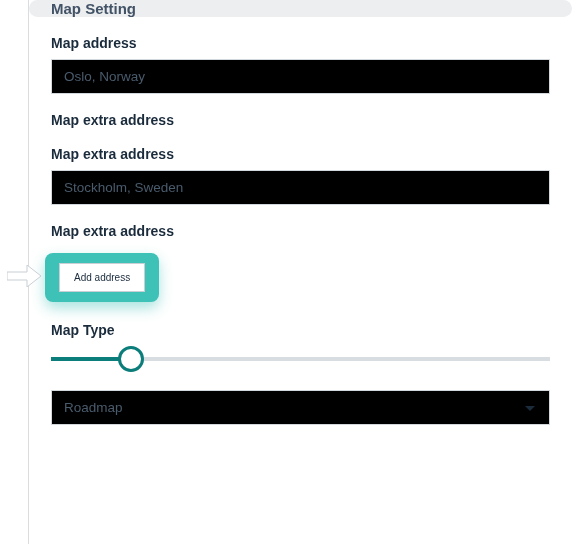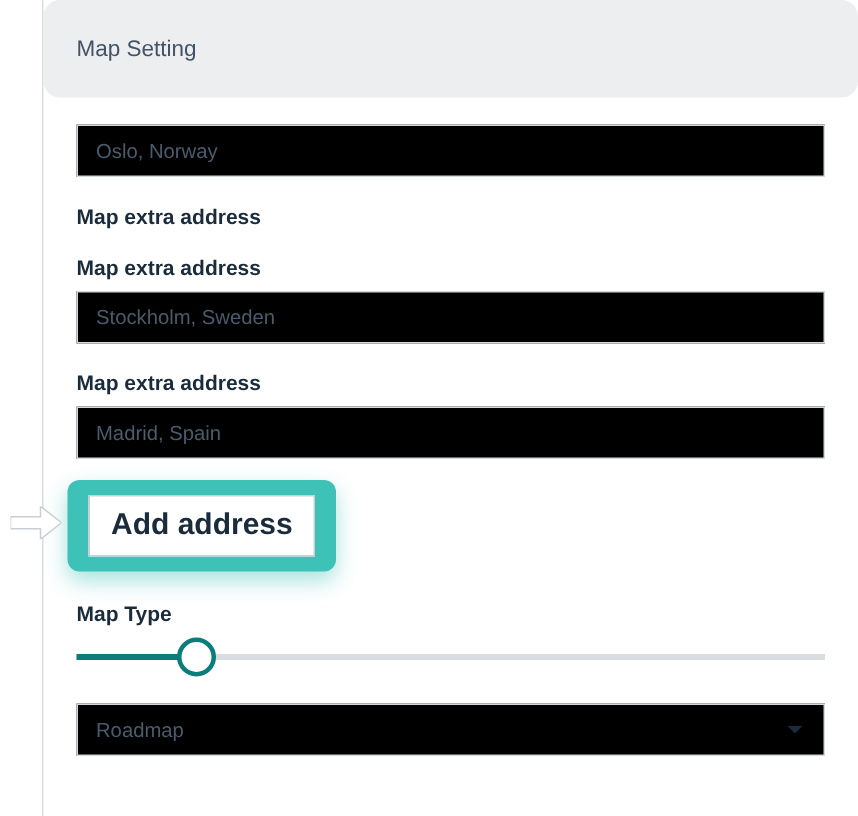--- a/index.html
+++ b/index.html
@@ -13,23 +13,23 @@
     height: 544px;
     overflow: hidden;
   }
   .panel {
     border-left: 1px solid #d9dde0;
     margin-left: 28px;
     height: 100%;
   }
   .section-header {
     background: #eceeef;
-    padding: 24px 22px;
+    padding: 0 22px;
     font-size: 15px;
-    font-weight: 400;
+    font-weight: 700;
     color: #435367;
     border-radius: 11px;
   }
   .section-body {
     padding: 18px 22px 10px 22px;
   }
   .field {
     margin-bottom: 18px;
     position: relative;
   }
@@ -71,22 +71,22 @@
     background: #3ec1b7;
     border-radius: 8px;
     padding: 10px 14px;
     box-shadow: 0 6px 14px rgba(62,193,183,0.45);
     display: inline-block;
   }
   .add-btn {
     background: #ffffff;
     border: 1px solid #c9cfd4;
     padding: 8px 14px;
-    font-size: 20px;
-    font-weight: 700;
+    font-size: 10px;
+    font-weight: 400;
     color: #1a2b3c;
     cursor: pointer;
     font-family: inherit;
   }
   .arrow-pointer {
     position: absolute;
     left: -38px;
     top: 50%;
     transform: translateY(-50%);
   }
@@ -128,35 +128,35 @@
 </style>
 </head>
 <body>
 
 <div class="panel">
   <div class="section-header">Map Setting</div>
 
   <div class="section-body">
 
     <div class="field">
+      <span class="field-label">Map address</span>
       <input type="text" class="text-input" value="Oslo, Norway" style="">
     </div>
 
     <div class="field">
       <span class="field-label">Map extra address</span>
     </div>
 
     <div class="field">
       <span class="field-label">Map extra address</span>
       <input type="text" class="text-input" value="Stockholm, Sweden" style="">
     </div>
 
     <div class="field" style="margin-bottom:12px;">
       <span class="field-label">Map extra address</span>
-      <input type="text" class="text-input" value="Madrid, Spain" style="">
     </div>
 
     <div class="add-wrap">
       <span class="arrow-pointer">
         <svg width="34" height="22" viewBox="0 0 34 22">
           <path d="M0 7 L20 7 L20 0 L34 11 L20 22 L20 15 L0 15 Z" fill="#ffffff" stroke="#c9cfd4" stroke-width="1"></path>
         </svg>
       </span>
       <span class="add-highlight">
         <button class="add-btn">Add address</button>

